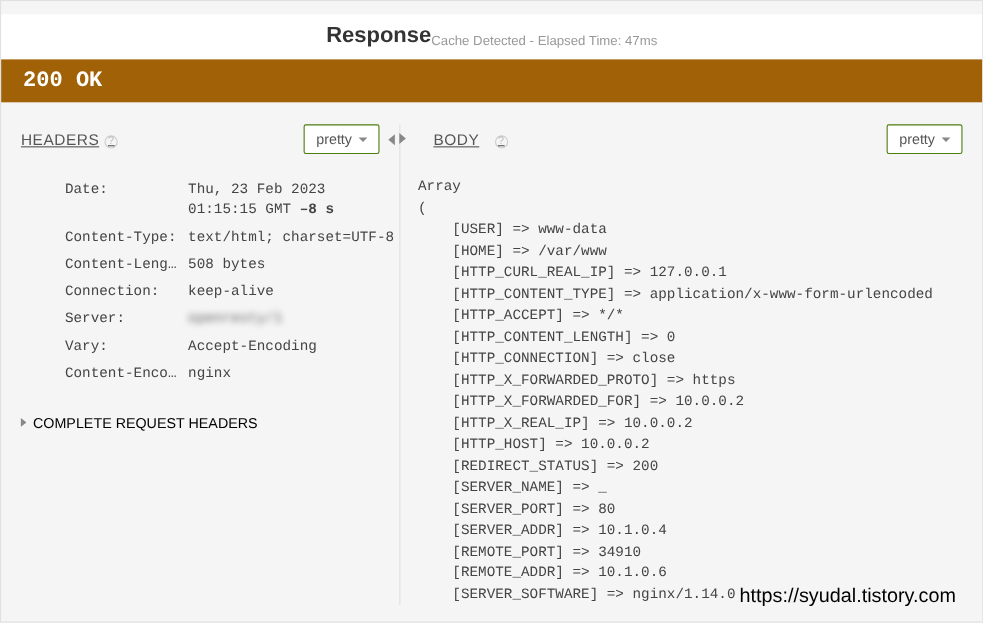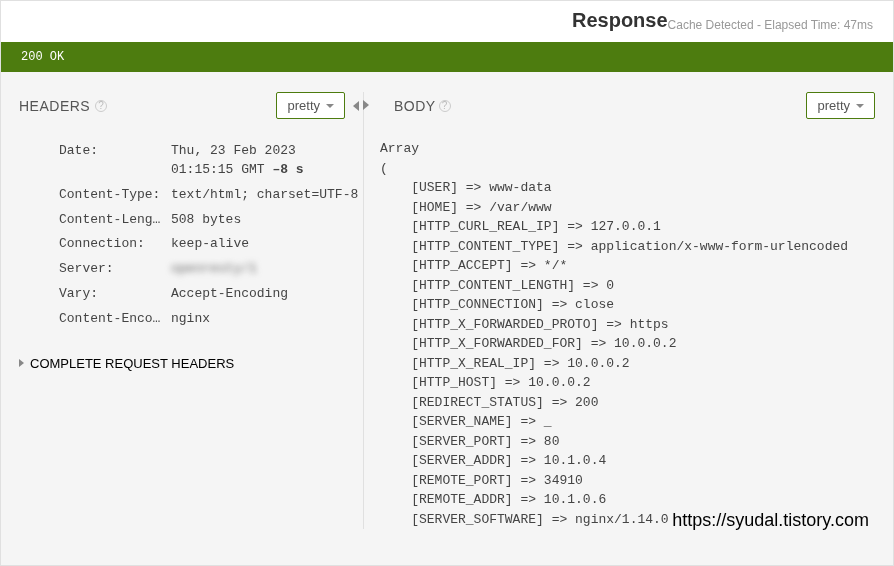--- a/index.html
+++ b/index.html
@@ -10,38 +10,39 @@
     font-size: 14px;
     width: 894px;
     height: 566px;
     overflow: hidden;
     border: 1px solid #e0e0e0;
   }
   .top-bar {
     background: #fff;
     padding: 8px 20px 10px 20px;
     display: flex;
-    justify-content: flex-end;
+    justify-content: center;
     align-items: flex-end;
+    margin-top: 12px;
   }
   .title {
     font-size: 20px;
     font-weight: 600;
     color: #333;
   }
   .meta {
     font-size: 12px;
     color: #999;
   }
   .status-bar {
-    background: #4d7c0f;
+    background: #a16207;
     color: #fff;
     font-family: Consolas, "Courier New", monospace;
-    font-size: 12px;
-    font-weight: normal;
+    font-size: 20px;
+    font-weight: bold;
     padding: 8px 20px;
   }
   .content {
     display: flex;
     padding: 20px 18px 0 18px;
     gap: 0;
   }
   .left-pane {
     width: 340px;
     flex-shrink: 0;
@@ -57,25 +58,26 @@
     display: flex;
     align-items: center;
     justify-content: space-between;
     margin-bottom: 20px;
   }
   .pane-title {
     font-size: 14px;
     color: #555;
     letter-spacing: 0.5px;
     display: flex;
-    align-items: center;
+    align-items: flex-end;
     gap: 4px;
+    text-decoration: underline;
   }
   .pane-title.body-title {
-    gap: 2px;
+    gap: 13px;
   }
   .help-icon {
     font-size: 10px;
     color: #bbb;
     border: 1px solid #ccc;
     border-radius: 50%;
     width: 12px;
     height: 12px;
     display: inline-flex;
     align-items: center;

